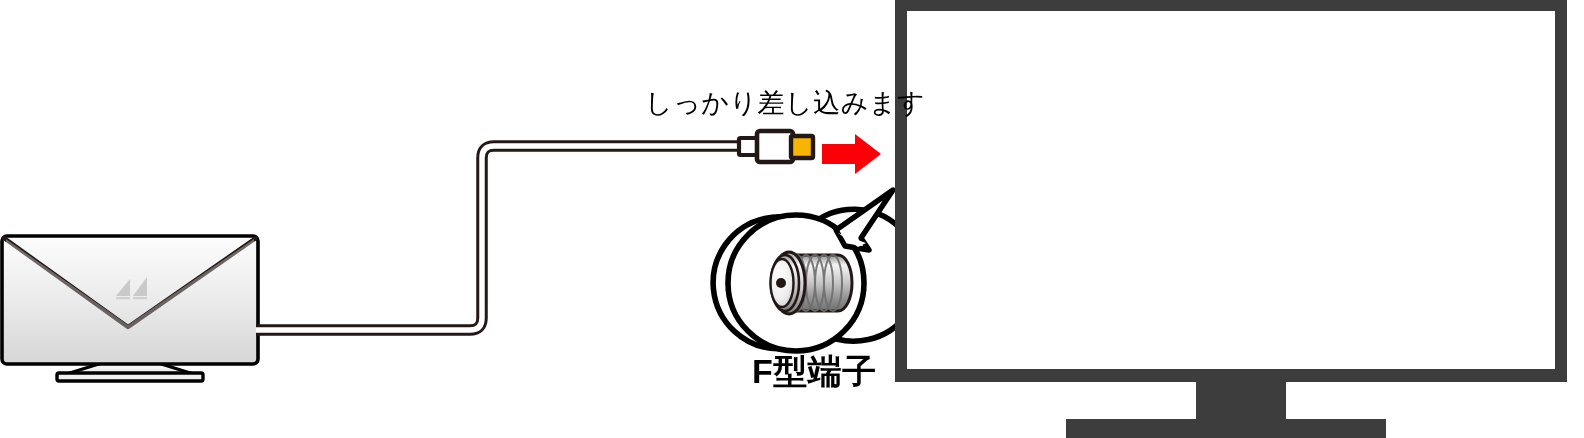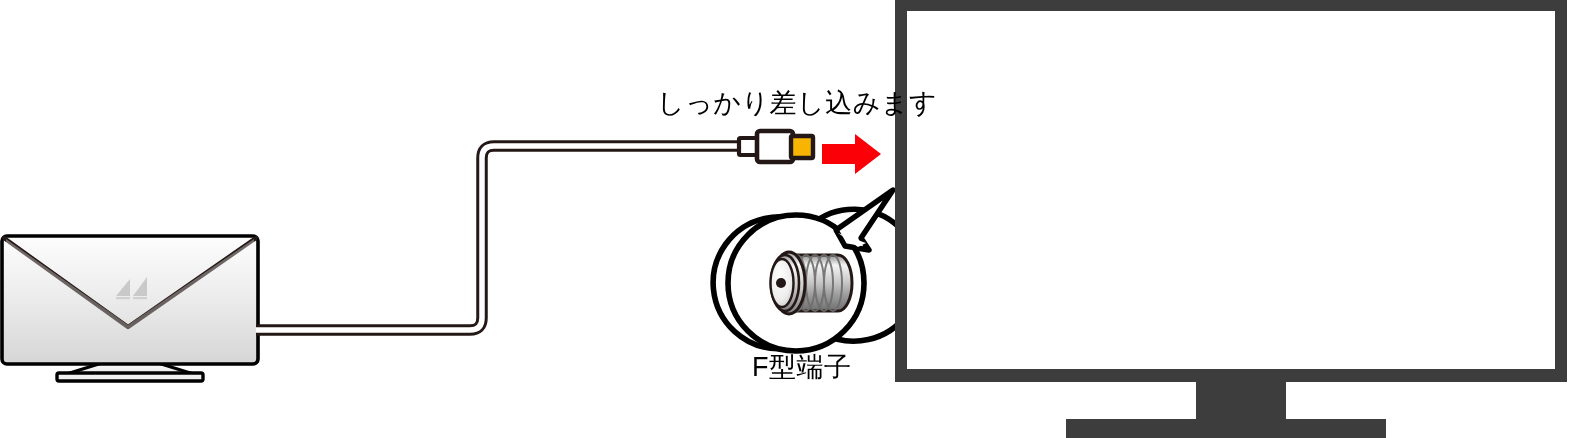--- a/index.html
+++ b/index.html
@@ -35,27 +35,27 @@
     left: 45px;
     top: 192px;
     font-size: 27px;
     letter-spacing: 0.5px;
   }
   #label-insert {
     left: 645px;
     top: 90px;
     font-size: 27px;
     letter-spacing: 0.5px;
-    margin-left: 12px;
   }
   #label-fconnector {
     left: 752px;
     top: 354px;
-    font-size: 27px;
+    font-size: 34px;
     letter-spacing: 0.5px;
+    font-weight: bold;
   }
 </style>
 </head>
 <body>
 
 <div id="stage">
 
   <svg id="scene" viewBox="0 0 1584 438" xmlns="http://www.w3.org/2000/svg">
     <defs>
       <linearGradient id="antBodyGrad" x1="0" y1="0" x2="0" y2="1">

